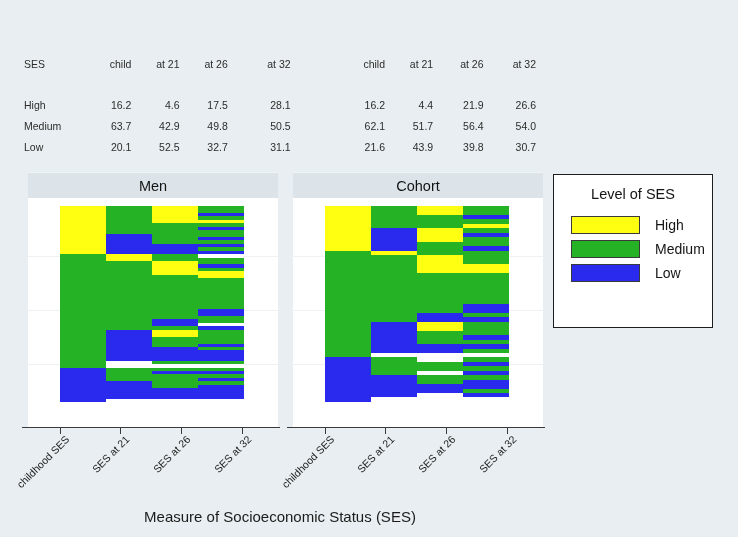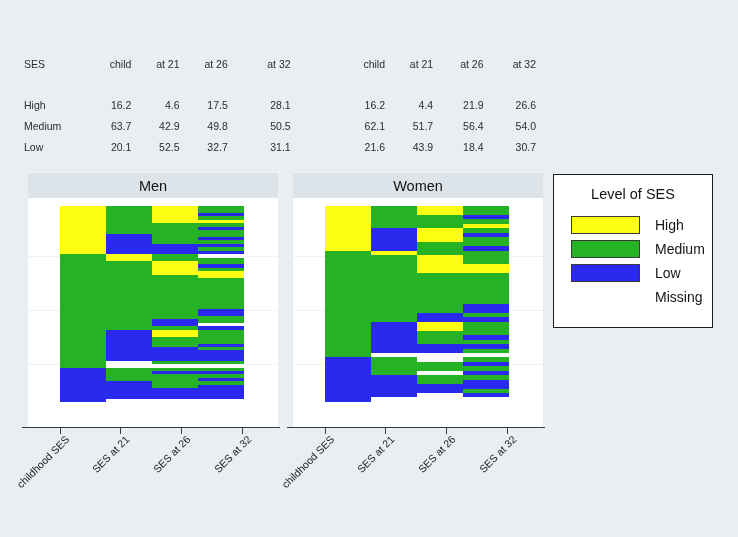--- a/index.html
+++ b/index.html
@@ -227,21 +227,21 @@
 
       <tr>
         <td class="c-lab">Low</td>
         <td class="c-m1">20.1</td>
         <td class="c-m2">52.5</td>
         <td class="c-m3">32.7</td>
         <td class="c-m4">31.1</td>
         <td class="c-gap"></td>
         <td class="c-w1">21.6</td>
         <td class="c-w2">43.9</td>
-        <td class="c-w3">18.4</td>
+        <td class="c-w3">39.8</td>
         <td class="c-w4">30.7</td>
       </tr>
     </tbody>
   </table>
 
   <div class="panel men">
     <div class="panel-strip">Men</div>
     <div class="plot-area">
       <div class="gridline" style="top:58px"></div>
       <div class="gridline" style="top:112px"></div>
@@ -587,21 +587,21 @@
             <div class="seq-cell" style="width: 25%; background: rgb(42, 42, 238);"></div>
             <div class="seq-cell" style="width: 25%; background: rgb(255, 255, 255);"></div>
             <div class="seq-cell" style="width: 25%; background: rgb(255, 255, 255);"></div>
             <div class="seq-cell" style="width: 25%; background: rgb(255, 255, 255);"></div>
           </div>
         </div>
     </div>
   </div>
 
   <div class="panel women">
-    <div class="panel-strip">Women</div>
+    <div class="panel-strip">Cohort</div>
     <div class="plot-area">
       <div class="gridline" style="top:58px"></div>
       <div class="gridline" style="top:112px"></div>
       <div class="gridline" style="top:166px"></div>
       <div class="seq-canvas" id="seq-women">
           <div class="seq-row" style="height: 2.27273%;">
             <div class="seq-cell" style="width: 25%; background: rgb(255, 255, 17);"></div>
             <div class="seq-cell" style="width: 25%; background: rgb(37, 179, 37);"></div>
             <div class="seq-cell" style="width: 25%; background: rgb(255, 255, 17);"></div>
             <div class="seq-cell" style="width: 25%; background: rgb(37, 179, 37);"></div>
@@ -884,36 +884,33 @@
       <div class="xlab" style="left: 62.6376px;">childhood SES</div>
       <div class="xlab" style="left: 123.344px;">SES at 21</div>
       <div class="xlab" style="left: 184.049px;">SES at 26</div>
       <div class="xlab" style="left: 244.755px;">SES at 32</div>
       <div class="xlab" style="left: 327.638px;">childhood SES</div>
       <div class="xlab" style="left: 388.344px;">SES at 21</div>
       <div class="xlab" style="left: 449.049px;">SES at 26</div>
       <div class="xlab" style="left: 509.755px;">SES at 32</div>
     </div>
 
+  <div class="axis-title">Measure of Socioeconomic Status (SES)</div>
 
   <div class="legend">
     <div class="legend-title">Level of SES</div>
     <div class="legend-items" id="legend-items">
         <div class="legend-row">
           <div class="legend-swatch bordered" style="background: rgb(255, 255, 17);"></div>
           <div class="legend-label">High</div>
         </div>
         <div class="legend-row">
           <div class="legend-swatch bordered" style="background: rgb(37, 179, 37);"></div>
           <div class="legend-label">Medium</div>
         </div>
         <div class="legend-row">
           <div class="legend-swatch bordered" style="background: rgb(42, 42, 238);"></div>
           <div class="legend-label">Low</div>
         </div>
-        <div class="legend-row">
-          <div class="legend-swatch empty" style="background: transparent;"></div>
-          <div class="legend-label">Missing</div>
-        </div>
       </div>
   </div>
 
 </div>
 
 </body></html>

